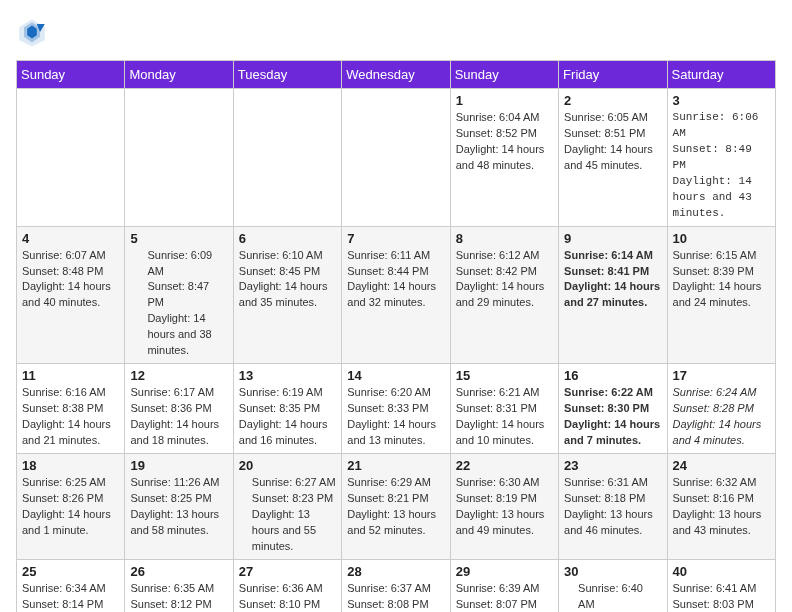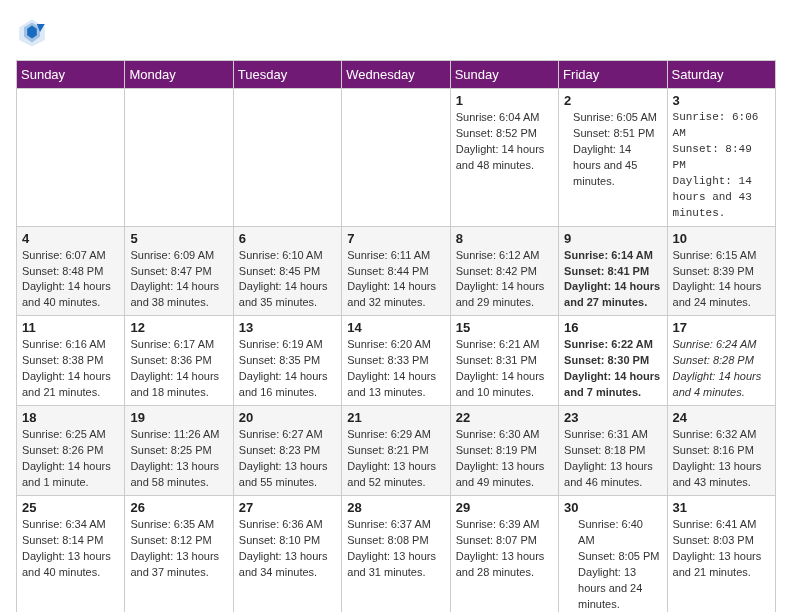--- a/index.html
+++ b/index.html
@@ -44,21 +44,21 @@
       font-size: 16px;
       font-weight: normal;
       color: #444;
     }
     .calendar {
       width: 100%;
       border-collapse: collapse;
       font-size: 11px;
     }
     .calendar th {
-      background: #701a75;
+      background: #6d28d9;
       color: #fff;
       padding: 6px 4px;
       text-align: left;
       font-size: 13px;
       font-weight: normal;
       border: 1px solid #ccc;
     }
     .calendar td {
       border: 1px solid #ccc;
       vertical-align: top;
@@ -133,41 +133,41 @@
           <td class="empty-cell"></td>
           <td class="empty-cell"></td>
           <td>
             <span class="day-num">1</span>
             <div class="day-info" style="white-space: pre-line;">Sunrise: 6:04 AM
 Sunset: 8:52 PM
 Daylight: 14 hours and 48 minutes.</div>
           </td>
           <td>
             <span class="day-num">2</span>
-            <div class="day-info" style="white-space: pre-line; margin-left: 9px;">Sunrise: 6:05 AM
+            <div class="day-info" style="white-space: pre-line;">Sunrise: 6:05 AM
 Sunset: 8:51 PM
 Daylight: 14 hours and 45 minutes.</div>
           </td>
           <td>
             <span class="day-num">3</span>
             <div class="day-info" style="white-space: pre-line; font-family: Liberation Mono, monospace;">Sunrise: 6:06 AM
 Sunset: 8:49 PM
 Daylight: 14 hours and 43 minutes.</div>
           </td>
         </tr>
         <tr class="row-even">
           <td>
             <span class="day-num">4</span>
             <div class="day-info" style="white-space: pre-line;">Sunrise: 6:07 AM
 Sunset: 8:48 PM
 Daylight: 14 hours and 40 minutes.</div>
           </td>
           <td>
             <span class="day-num">5</span>
-            <div class="day-info" style="white-space: pre-line;">Sunrise: 6:09 AM
+            <div class="day-info" style="white-space: pre-line; margin-left: 17px;">Sunrise: 6:09 AM
 Sunset: 8:47 PM
 Daylight: 14 hours and 38 minutes.</div>
           </td>
           <td>
             <span class="day-num">6</span>
             <div class="day-info" style="white-space: pre-line;">Sunrise: 6:10 AM
 Sunset: 8:45 PM
 Daylight: 14 hours and 35 minutes.</div>
           </td>
           <td>
@@ -247,21 +247,21 @@
 Daylight: 14 hours and 1 minute.</div>
           </td>
           <td>
             <span class="day-num">19</span>
             <div class="day-info" style="white-space: pre-line;">Sunrise: 11:26 AM
 Sunset: 8:25 PM
 Daylight: 13 hours and 58 minutes.</div>
           </td>
           <td>
             <span class="day-num">20</span>
-            <div class="day-info" style="white-space: pre-line;">Sunrise: 6:27 AM
+            <div class="day-info" style="white-space: pre-line; margin-left: 13px;">Sunrise: 6:27 AM
 Sunset: 8:23 PM
 Daylight: 13 hours and 55 minutes.</div>
           </td>
           <td>
             <span class="day-num">21</span>
             <div class="day-info" style="white-space: pre-line;">Sunrise: 6:29 AM
 Sunset: 8:21 PM
 Daylight: 13 hours and 52 minutes.</div>
           </td>
           <td>
@@ -314,21 +314,21 @@
 Sunset: 8:07 PM
 Daylight: 13 hours and 28 minutes.</div>
           </td>
           <td>
             <span class="day-num">30</span>
             <div class="day-info" style="white-space: pre-line; margin-left: 14px;">Sunrise: 6:40 AM
 Sunset: 8:05 PM
 Daylight: 13 hours and 24 minutes.</div>
           </td>
           <td>
-            <span class="day-num">31</span>
+            <span class="day-num">40</span>
             <div class="day-info" style="white-space: pre-line;">Sunrise: 6:41 AM
 Sunset: 8:03 PM
 Daylight: 13 hours and 21 minutes.</div>
           </td>
         </tr>
       </tbody>
   </table>
 </div>
 
 </body></html>

